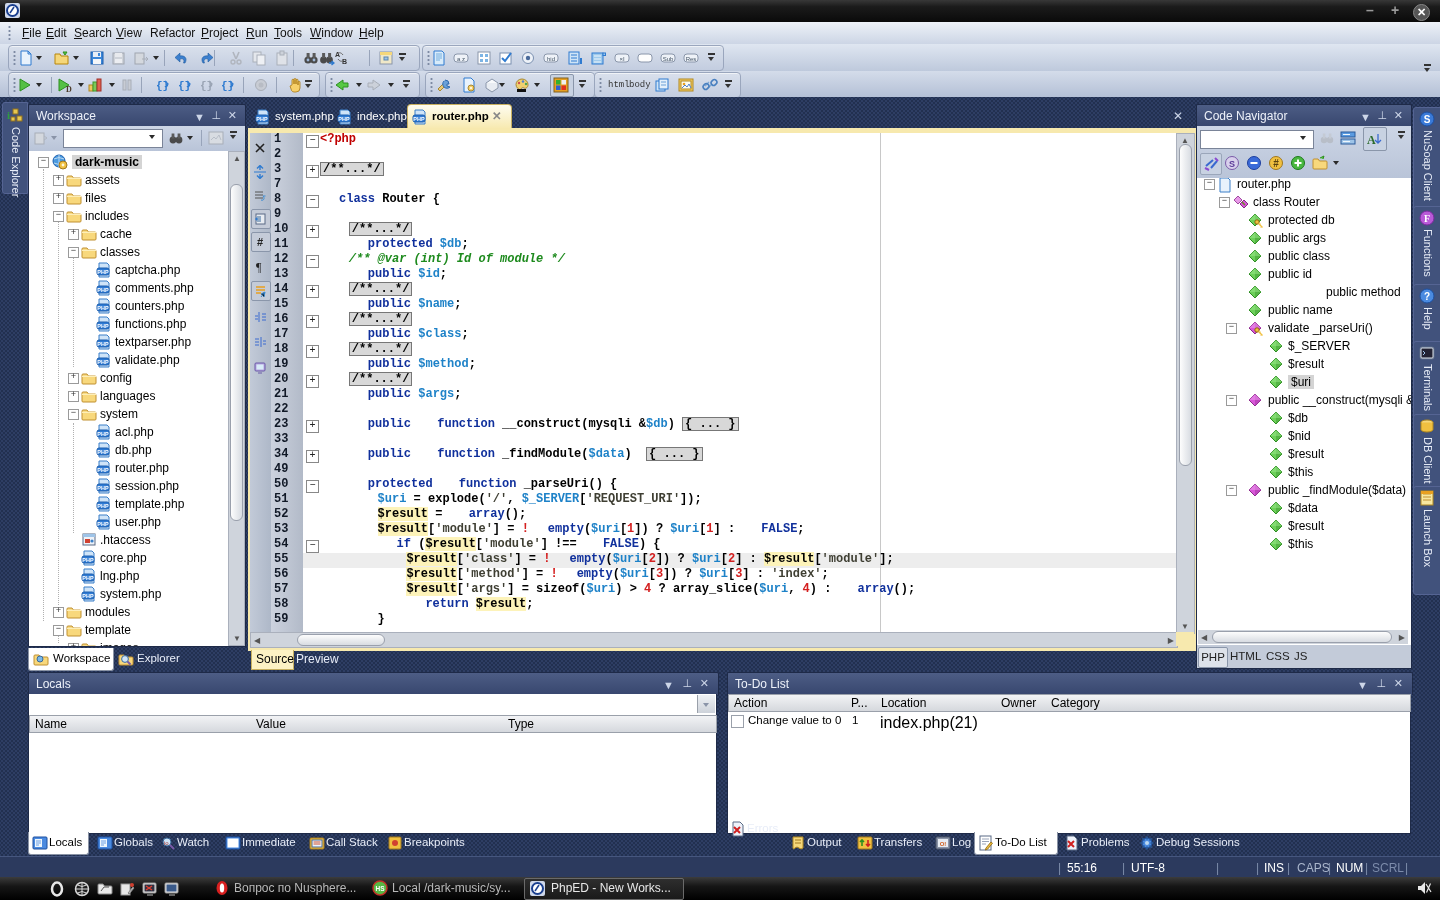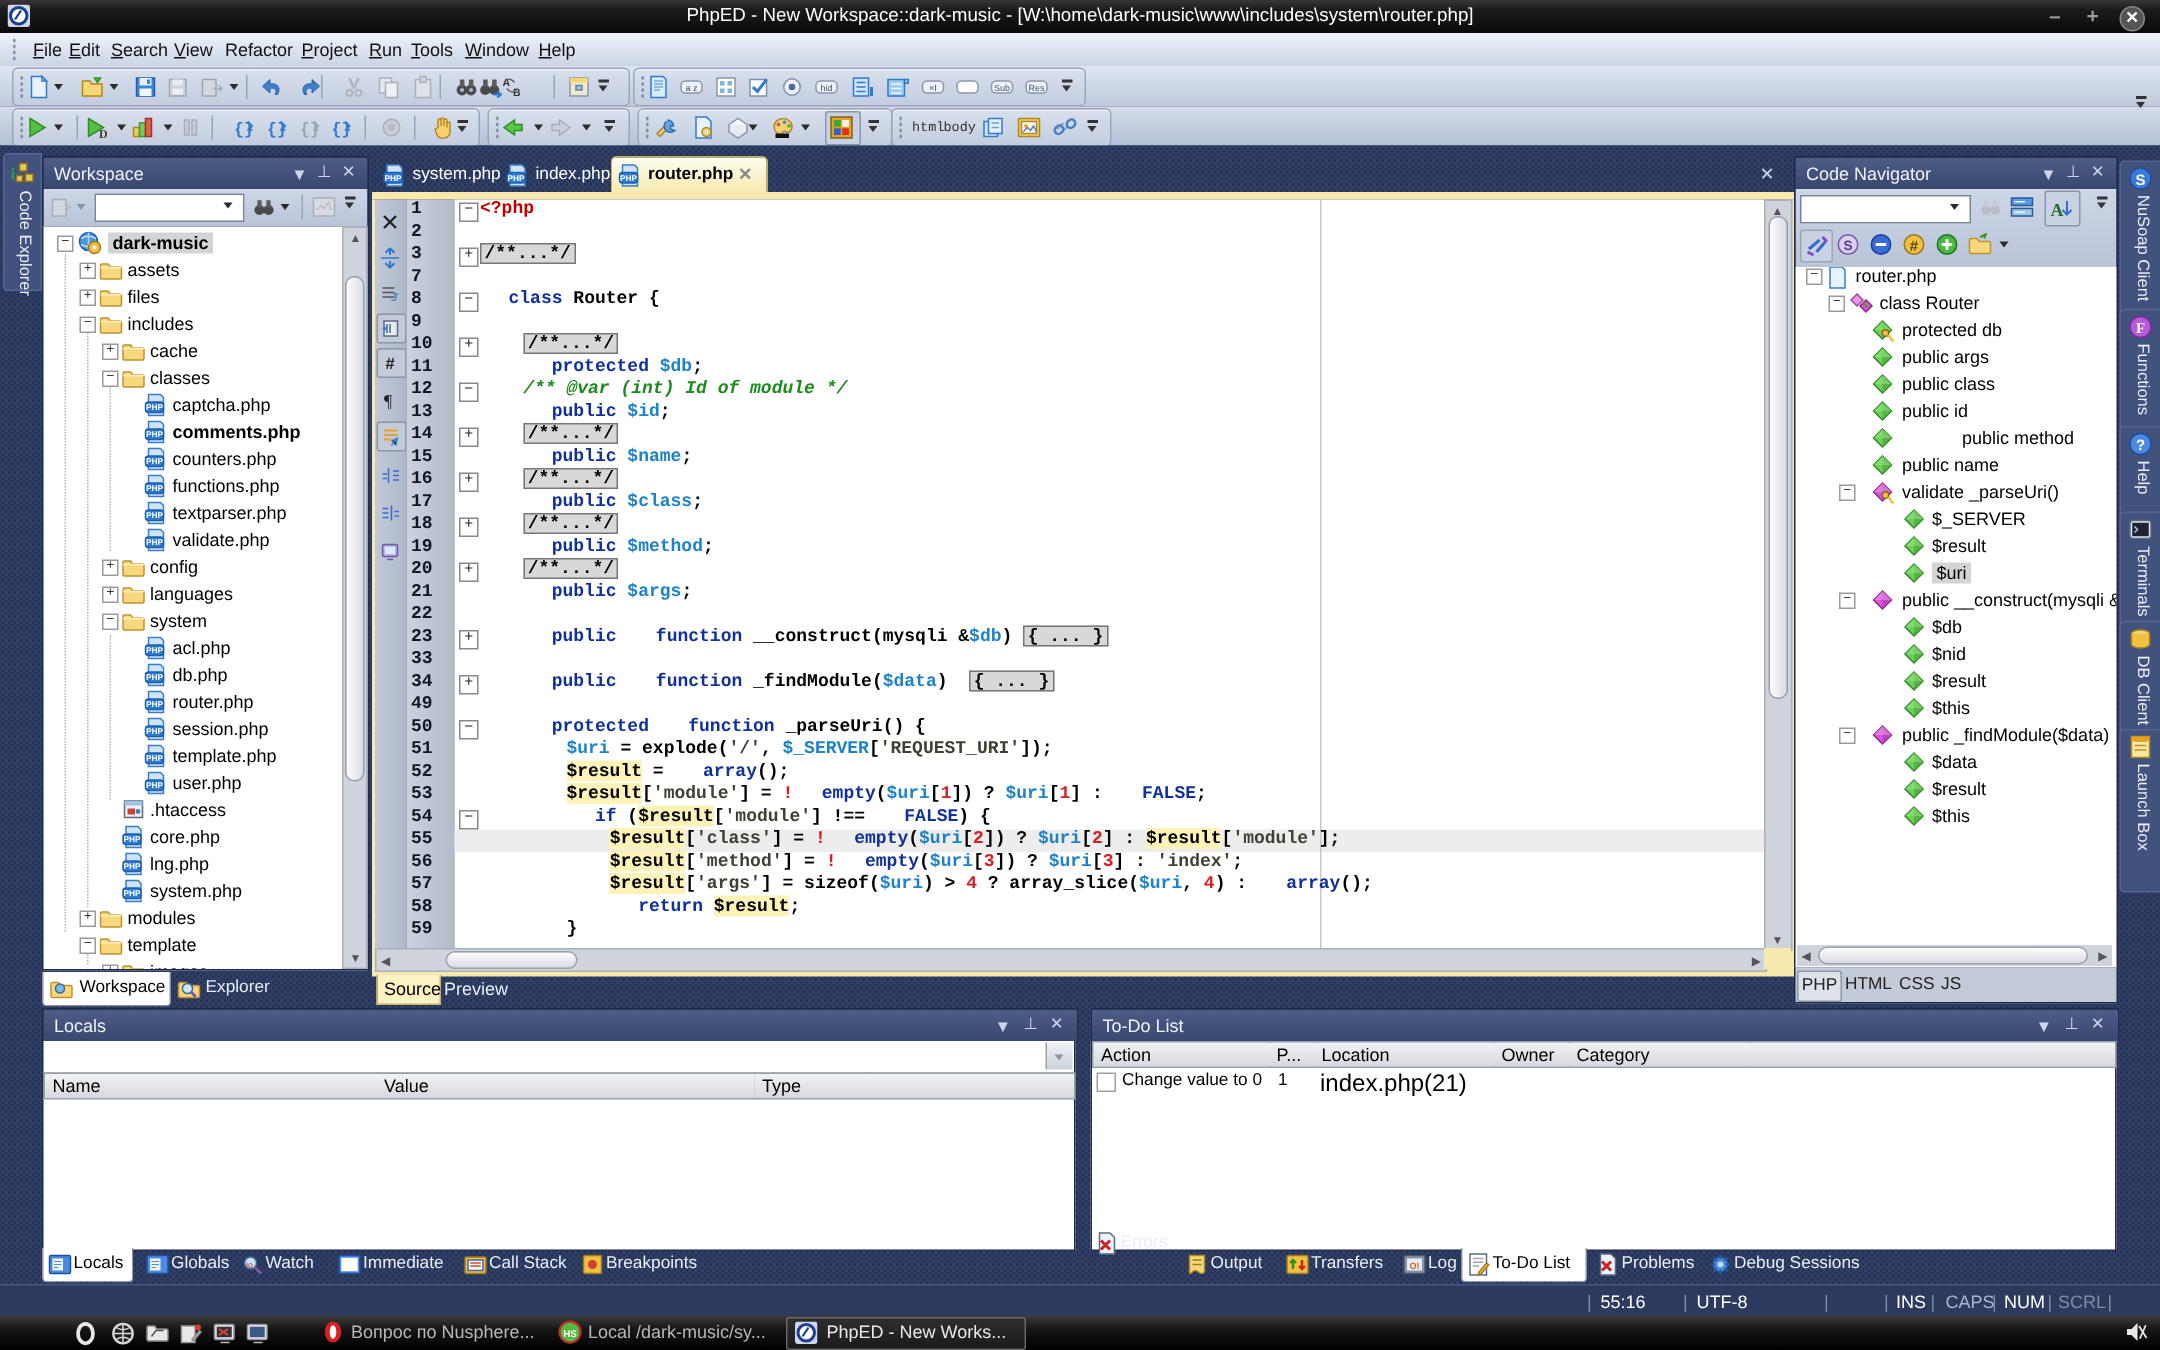--- a/index.html
+++ b/index.html
@@ -55,21 +55,20 @@
 </style>
 </head>
 <body>
 <div id="screen">
 <div id="titlebar">
  <svg class="abs" style="left:5px;top:3px" width="15" height="15">
         <rect x="0" y="0" width="15" height="15" rx="2" fill="#cfd8ea"></rect>
         <circle cx="7.5" cy="7.5" r="5.5" fill="#fff" stroke="#1a3f8f" stroke-width="2"></circle>
         <path d="M5 10 L9 4" stroke="#1a3f8f" stroke-width="1.5"></path>
       </svg>
- <div class="ttl">PhpED - New Workspace::dark-music - [W:\home\dark-music\www\includes\system\router.php]</div>
  <div class="abs" style="right:60px;top:2px;width:14px;height:14px;color:#9a9a9a;font-size:14px;font-weight:bold;">–</div>
  <div class="abs" style="right:35px;top:2px;width:14px;height:14px;color:#9a9a9a;font-size:14px;font-weight:bold;">+</div>
  <div class="abs" style="right:10px;top:4px;width:15px;height:15px;border-radius:50%;background:#555;border:1px solid #888;color:#fff;font-size:11px;line-height:14px;text-align:center;font-weight:bold;">✕</div>
 </div>
 <div id="menubar">
  <div class="grip" style="top:3px;left:8px;"></div>
  <div class="mitem" style="left:22px;"><u>F</u>ile</div>
  <div class="mitem" style="left:46px;"><u>E</u>dit</div>
  <div class="mitem" style="left:74px;"><u>S</u>earch</div>
  <div class="mitem" style="left:116px;"><u>V</u>iew</div>
@@ -440,21 +439,21 @@
                 <text x="7" y="11.5" font-size="5.5" font-weight="bold" fill="#fff" text-anchor="middle" font-family="Liberation Sans">PHP</text>
               </svg></div>
             <div class="lbl" style="left:86px;">captcha.php</div>
           </div>
           <div class="treerow" style="left:0;top:128px;width:100%">
             <div class="abs" style="left:67px;top:1px"><svg width="16" height="16">
                 <path d="M3 1 h8 l2 2 v12 h-10 z" fill="#cfe4f8" stroke="#3a7ec8"></path>
                 <rect x="1" y="6" width="12" height="7" rx="2" fill="#2f7bd4" stroke="#1d5fae"></rect>
                 <text x="7" y="11.5" font-size="5.5" font-weight="bold" fill="#fff" text-anchor="middle" font-family="Liberation Sans">PHP</text>
               </svg></div>
-            <div class="lbl" style="left:86px;font-weight:bold;">comments.php</div>
+            <div class="lbl" style="left:86px;">comments.php</div>
           </div>
           <div class="treerow" style="left:0;top:146px;width:100%">
             <div class="abs" style="left:67px;top:1px"><svg width="16" height="16">
                 <path d="M3 1 h8 l2 2 v12 h-10 z" fill="#cfe4f8" stroke="#3a7ec8"></path>
                 <rect x="1" y="6" width="12" height="7" rx="2" fill="#2f7bd4" stroke="#1d5fae"></rect>
                 <text x="7" y="11.5" font-size="5.5" font-weight="bold" fill="#fff" text-anchor="middle" font-family="Liberation Sans">PHP</text>
               </svg></div>
             <div class="lbl" style="left:86px;">counters.php</div>
           </div>
           <div class="treerow" style="left:0;top:164px;width:100%">
@@ -877,21 +876,21 @@
                 <path d="M7 1 L1 7 h12 z" fill="#9ae88a" opacity=".5"></path>
               </svg></div>
             <div class="lbl" style="left:71px;">public id</div>
           </div>
           <div class="treerow" style="left:0;top:105px;width:100%">
             <div class="abs" style="left:51px;top:2px;width:16px;height:16px"><svg width="14" height="14">
                 <path d="M7 1 L13 7 L7 13 L1 7 z" fill="#6dd05a" stroke="#2a8a1f"></path>
                 <path d="M7 1 L13 7 L7 13" fill="#4aa83a" opacity=".7"></path>
                 <path d="M7 1 L1 7 h12 z" fill="#9ae88a" opacity=".5"></path>
               </svg></div>
-            <div class="lbl" style="left:71px;padding-left:40px;">public method</div>
+            <div class="lbl" style="left:89px;padding-left:40px;">public method</div>
           </div>
           <div class="treerow" style="left:0;top:123px;width:100%">
             <div class="abs" style="left:51px;top:2px;width:16px;height:16px"><svg width="14" height="14">
                 <path d="M7 1 L13 7 L7 13 L1 7 z" fill="#6dd05a" stroke="#2a8a1f"></path>
                 <path d="M7 1 L13 7 L7 13" fill="#4aa83a" opacity=".7"></path>
                 <path d="M7 1 L1 7 h12 z" fill="#9ae88a" opacity=".5"></path>
               </svg></div>
             <div class="lbl" style="left:71px;">public name</div>
           </div>
           <div class="treerow" style="left:0;top:141px;width:100%">

